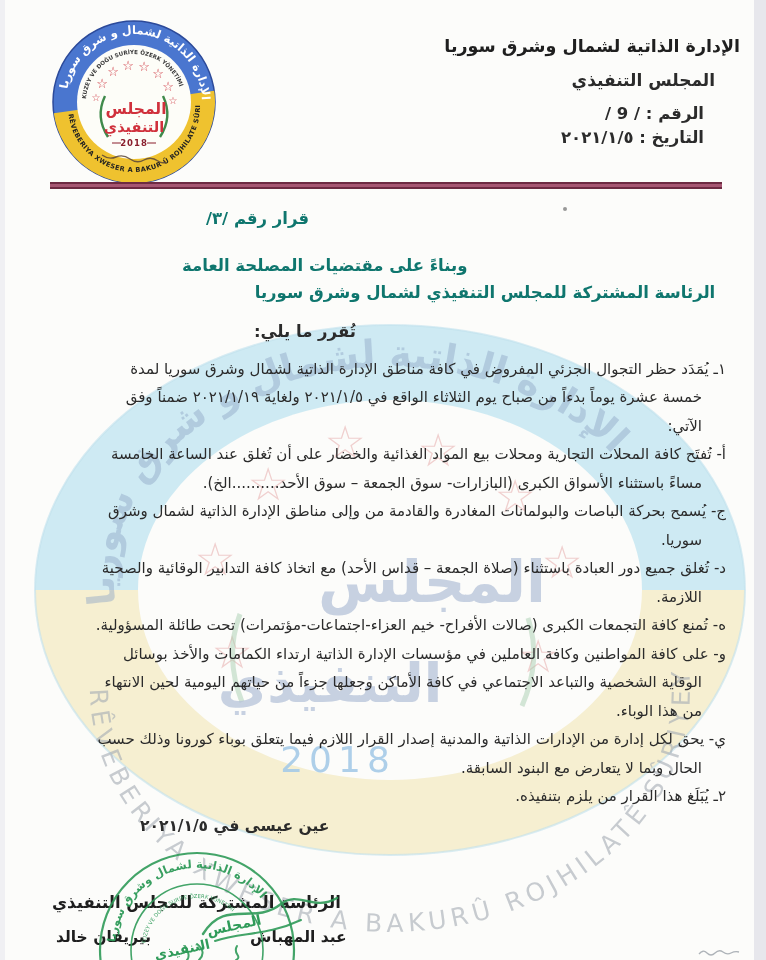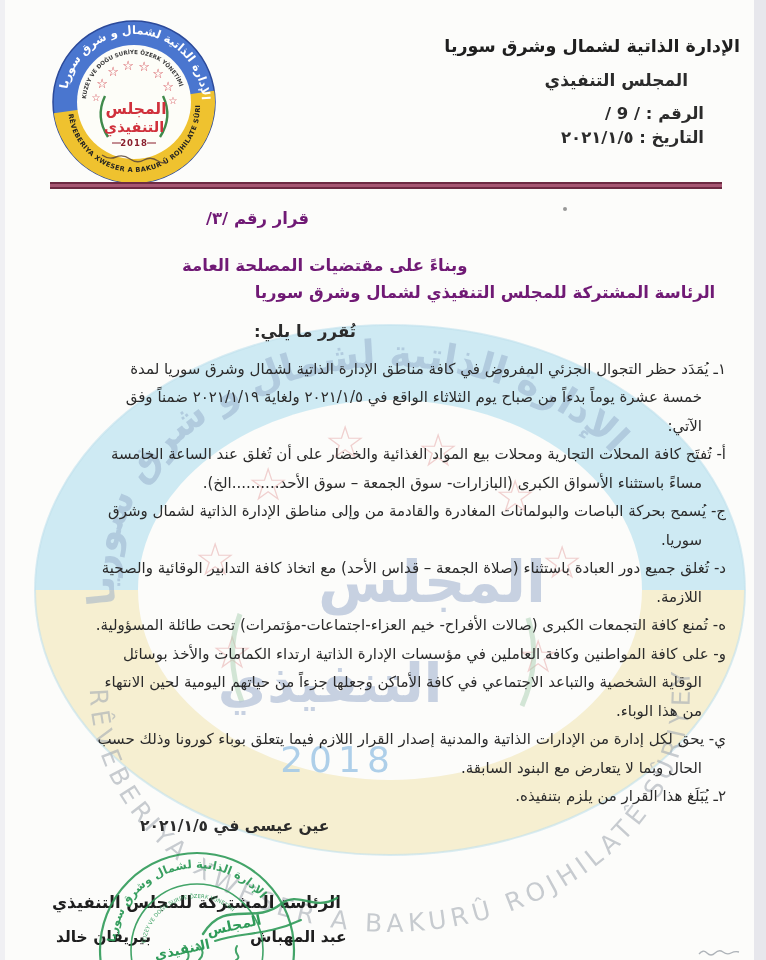--- a/index.html
+++ b/index.html
@@ -16,36 +16,36 @@
   svg.watermark{position:absolute;left:0;top:0;z-index:0;}
   svg.emblem{position:absolute;left:48px;top:16px;z-index:2;}
   svg.stamp{position:absolute;left:85px;top:846px;z-index:4;}
   svg.corner-mark{position:absolute;left:697px;top:946px;z-index:2;}
 
   .header-text{
     position:absolute;top:36px;right:26px;z-index:2;
     direction:rtl;text-align:right;font-weight:bold;
   }
   .header-text .org{font-size:17.5px;color:#1f1f1f;}
-  .header-text .council{font-size:17px;margin:14px 52px 0 0;}
+  .header-text .council{font-size:17px;margin:14px 25px 0 0;}
   .header-text .num{font-size:16.5px;margin:14px 36px 0 0;}
   .header-text .date{font-size:16.5px;margin:5px 36px 0 0;}
 
   .rule{
     position:absolute;left:50px;top:182px;width:672px;height:7px;z-index:2;
     background:linear-gradient(to bottom,#6e2a42 0 2px,#a65672 2px 5px,#6e2a42 5px 7px);
   }
   .speck{position:absolute;left:563px;top:207px;width:4px;height:4px;border-radius:50%;
     background:#555;opacity:.6;z-index:2;}
 
   .content{
     position:absolute;top:192px;right:40px;width:686px;z-index:1;
     direction:rtl;text-align:right;font-size:15px;line-height:28.5px;
   }
-  .t{font-weight:bold;white-space:nowrap;font-size:16.5px;line-height:27px;color:#701a75;}
+  .t{font-weight:bold;white-space:nowrap;font-size:16.5px;line-height:27px;color:#0f766e;}
   .t1{margin-top:13px;padding-left:166px;text-align:left;}
   .t2{padding-left:84px;text-align:left;}
   .t3{margin-top:20px;padding-left:142px;text-align:left;}
   .t4{padding-left:204px;text-align:center;}
   .t1,.t2,.t3,.t4{direction:rtl;}
   .t1,.t3{text-align:left;}
   .decide{font-weight:bold;margin-top:12px;padding-left:214px;text-align:left;font-size:16.5px;}
   .paras{margin-top:8px;margin-left:48px;}
   .paras p{margin:0;padding-right:24px;text-indent:-24px;}
   .place-date{font-weight:bold;padding-left:100px;text-align:left;font-size:15.5px;margin-top:1px;}

